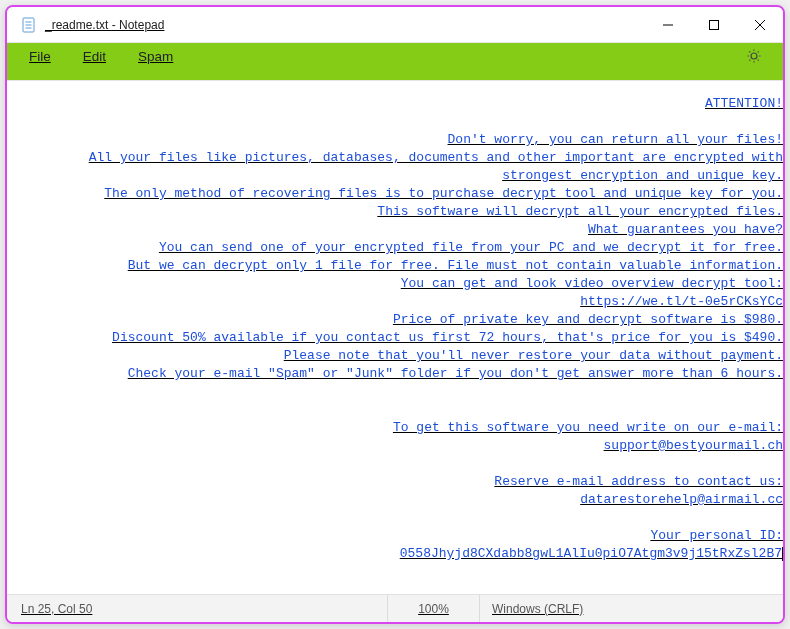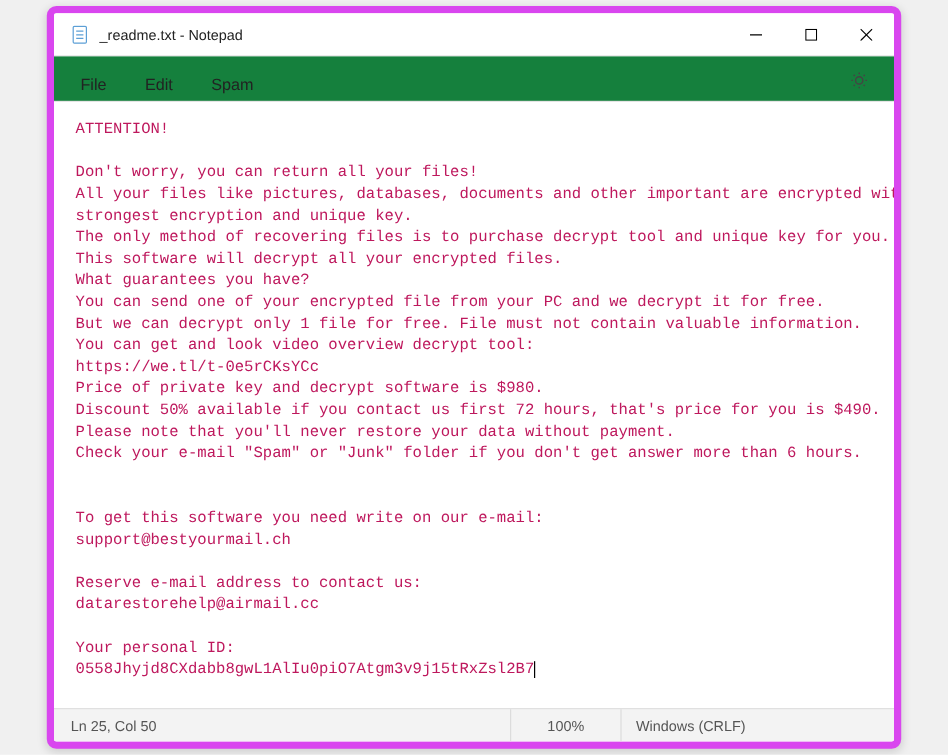--- a/index.html
+++ b/index.html
@@ -6,29 +6,30 @@
     body {
       width: 790px;
       height: 629px;
       background: #f0f0f0;
       font-family: "Segoe UI", sans-serif;
       display: flex;
       align-items: center;
       justify-content: center;
     }
     .window {
-      width: 712px;
+      width: 780px;
       height: 619px;
       background: #ffffff;
-      border: 6px solid #d946ef;
+      border: 2px solid #d946ef;
       border-radius: 8px;
       box-shadow: 0 2px 8px rgba(0,0,0,0.15);
       display: flex;
       flex-direction: column;
       overflow: hidden;
+      text-decoration: underline;
     }
     .titlebar {
       height: 36px;
       display: flex;
       align-items: center;
       background: #ffffff;
       border-bottom: 1px solid #e5e5e5;
     }
     .titlebar .icon {
       width: 16px;
@@ -51,24 +52,24 @@
       height: 36px;
       display: flex;
       align-items: center;
       justify-content: center;
       color: #000;
     }
     .win-btn svg { width: 10px; height: 10px; }
     .menubar {
       height: 38px;
       display: flex;
-      align-items: flex-end;
+      align-items: flex-start;
       padding: 0 6px;
       border-bottom: 1px solid #e5e5e5;
-      background: #15803d;
+      background: #84cc16;
     }
     .menu-item {
       padding: 6px 16px;
       font-size: 13.5px;
       color: #222;
       border-radius: 4px;
     }
     .menubar .spacer { flex: 1; }
     .gear {
       width: 34px;
@@ -77,24 +78,25 @@
       align-items: center;
       justify-content: center;
       margin-right: 6px;
     }
     .content {
       flex: 1;
       padding: 14px 0 14px 18px;
       font-family: Consolas, "Courier New", monospace;
       font-size: 13px;
       line-height: 18px;
-      color: #be185d;
+      color: #1d4ed8;
       white-space: pre;
       overflow: hidden;
       background: #ffffff;
+      text-align: right;
     }
     .caret {
       display: inline-block;
       width: 1px;
       height: 14px;
       background: #000;
       vertical-align: text-bottom;
     }
     .statusbar {
       height: 28px;

